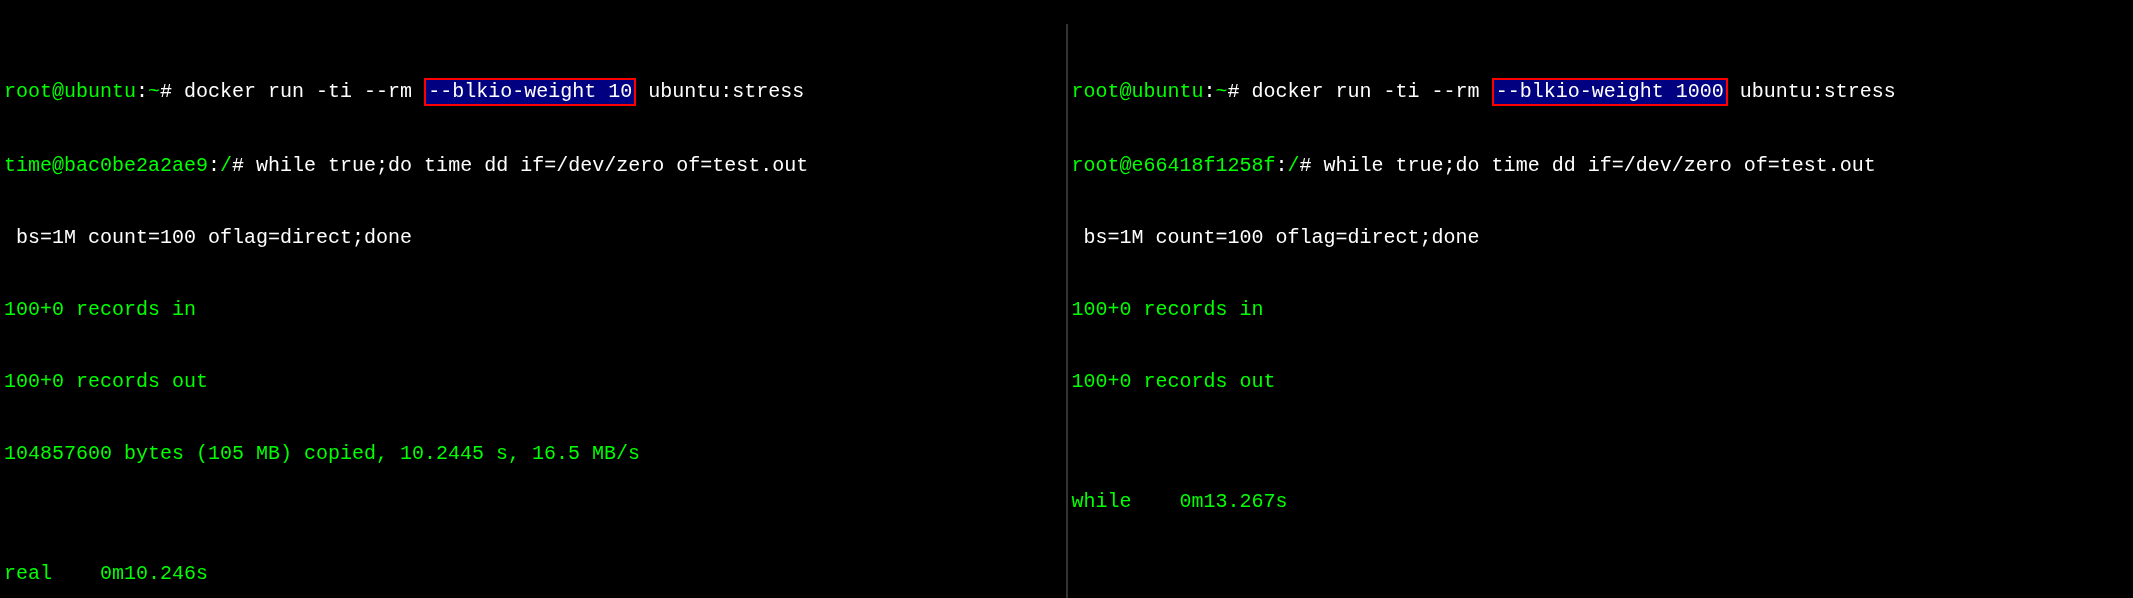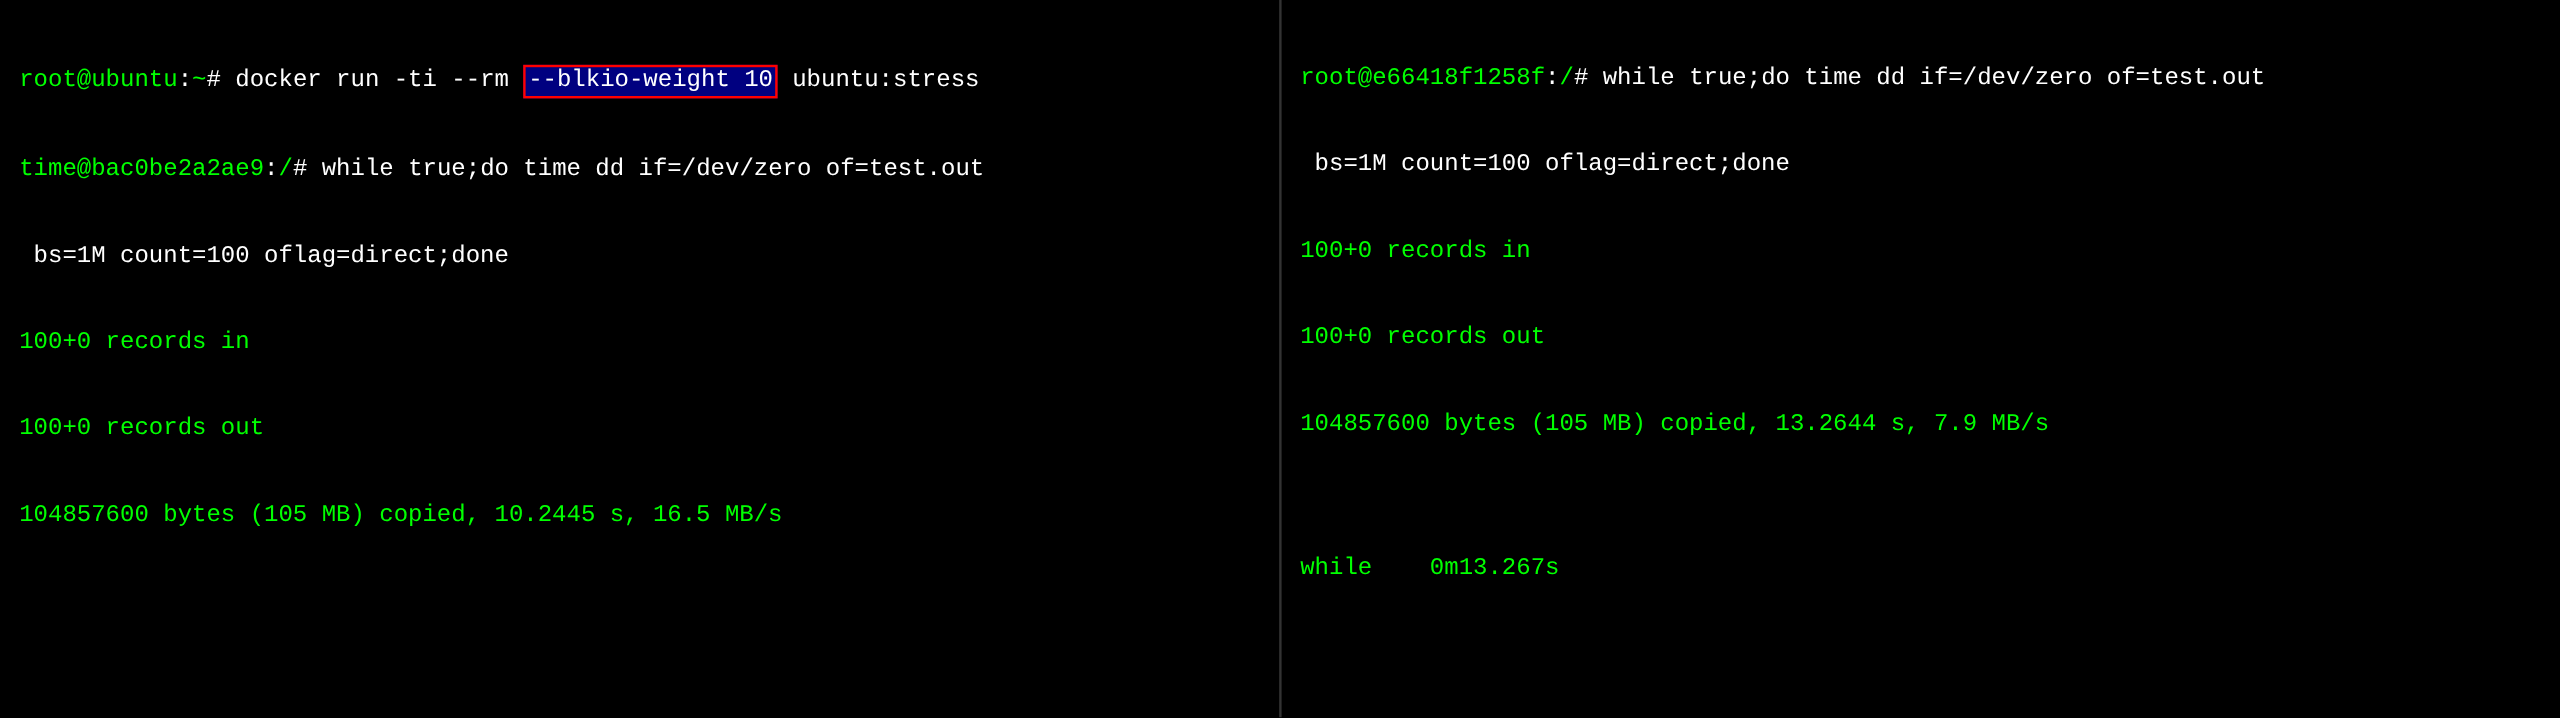--- a/index.html
+++ b/index.html
@@ -13,23 +13,24 @@
     font-size: 20px;
     line-height: 1.2;
     color: #00ff00;
     width: 2133px;
     height: 598px;
     display: flex;
     overflow: hidden;
   }
   .pane {
     flex: 1;
-    padding: 6px 16px;
+    padding: 6px 4px;
     white-space: pre;
     position: relative;
+    margin-top: 24px;
   }
   .pane-left {
     border-right: 2px solid #333;
   }
   .line {
     display: block;
     white-space: pre;
   }
   .highlight-box {
     border: 2px solid #ff0000;
@@ -49,40 +50,41 @@
 <body>
 
 <div class="pane pane-left">
   <span class="line"><span class="green">root@ubuntu</span><span class="white">:</span><span class="green">~</span><span class="white"># </span><span class="white">docker run -ti --rm </span><span class="highlight-box">--blkio-weight 10</span><span class="white"> ubuntu:stress</span></span>
   <span class="line"><span class="green">time@bac0be2a2ae9</span><span class="white">:</span><span class="green">/</span><span class="white"># </span><span class="white">while true;do time dd if=/dev/zero of=test.out</span></span>
   <span class="line white"> bs=1M count=100 oflag=direct;done</span>
   <span class="line green">100+0 records in</span>
   <span class="line green">100+0 records out</span>
   <span class="line green">104857600 bytes (105 MB) copied, 10.2445 s, 16.5 MB/s</span>
   <span class="line green"></span>
+  <span class="line green">real    0m10.246s</span>
   
   
   
   
   
   <span class="line green"></span>
   
   
   
   
   
   
 </div>
 
 <div class="pane pane-right">
+  <span class="line"><span class="green">root@ubuntu</span><span class="white">:</span><span class="green">~</span><span class="white"># </span><span class="white">docker run -ti --rm </span><span class="highlight-box">--blkio-weight 1000</span><span class="white"> ubuntu:stress</span></span>
   <span class="line"><span class="green">root@e66418f1258f</span><span class="white">:</span><span class="green">/</span><span class="white"># </span><span class="white">while true;do time dd if=/dev/zero of=test.out</span></span>
   <span class="line white"> bs=1M count=100 oflag=direct;done</span>
   <span class="line green">100+0 records in</span>
   <span class="line green">100+0 records out</span>
-  <span class="line green">104857600 bytes (105 MB) copied, 13.2644 s, 7.9 MB/s</span>
   <span class="line green"></span>
   <span class="line green">while    0m13.267s</span>
   
   
   
   
   
   <span class="line green"></span>
   
   

